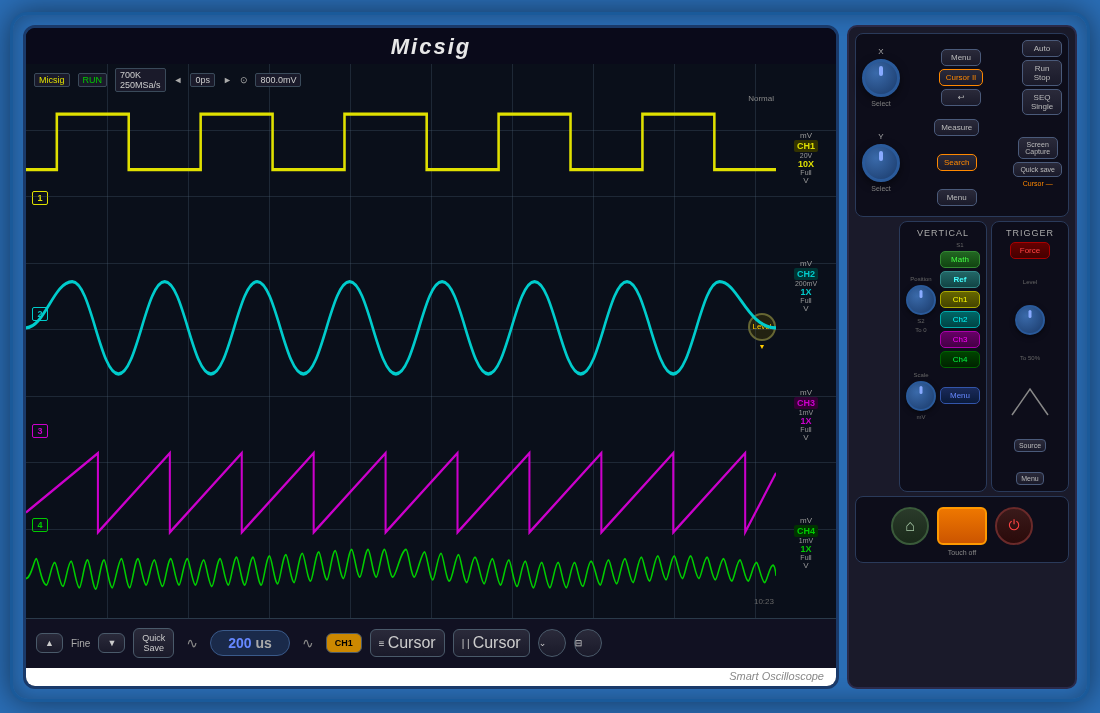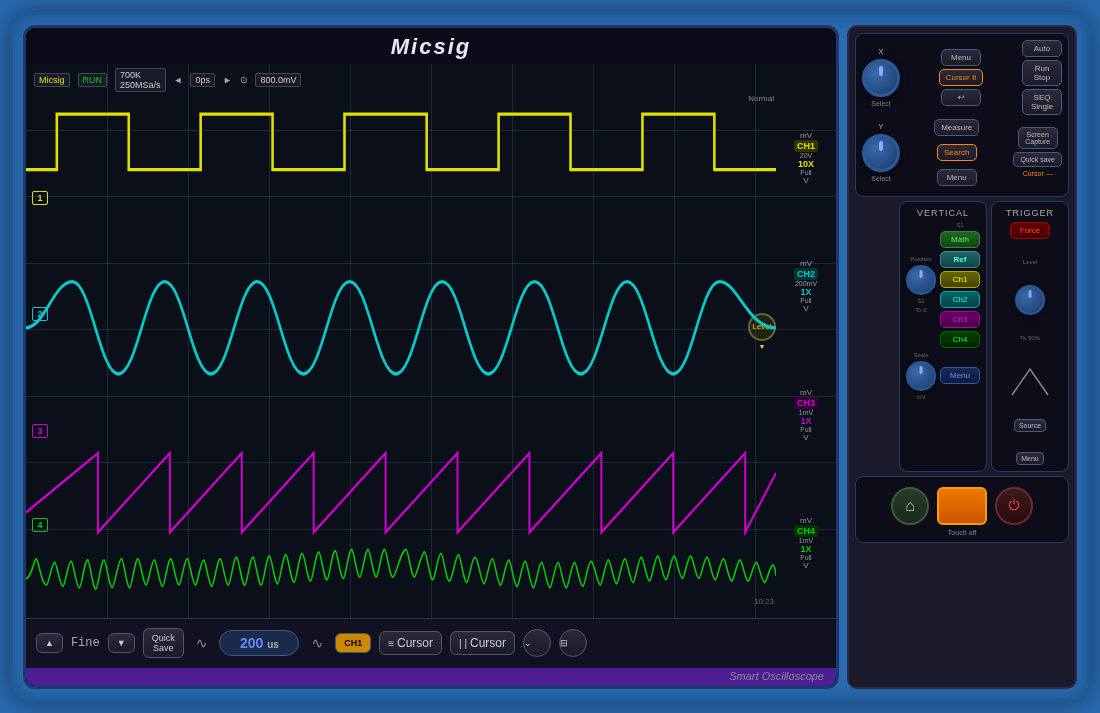--- a/index.html
+++ b/index.html
@@ -159,26 +159,26 @@
       background: #1a2a4a;
       border: 1px solid #3a5a8a;
       border-radius: 20px;
       color: #6688ff;
       font-size: 14px;
       font-weight: bold;
       padding: 4px 14px;
       min-width: 80px;
       text-align: center;
     }
-    .time-unit { color: #aaa; font-size: 10px; }
+    .time-unit { color: #aaa; font-size: 14px; }
     .branding-bottom {
       display: flex;
       justify-content: flex-end;
       align-items: flex-end;
-      background: #4c1d95;
+      background: #ffffff;
       padding: 2px 12px 4px 0;
       color: #888;
       font-size: 11px;
       font-style: italic;
     }
     
     .control-panel {
       width: 230px;
       background: #1a1a2a;
       border-radius: 10px;
@@ -381,21 +381,21 @@
     }
     .ch1-ind { color: #e0e000; border-color: #e0e000; top: 23%; }
     .ch2-ind { color: #00cccc; border-color: #00cccc; top: 44%; }
     .ch3-ind { color: #cc00cc; border-color: #cc00cc; top: 65%; }
     .ch4-ind { color: #00cc00; border-color: #00cc00; top: 82%; }
     .mV-label { color: #999; font-size: 8px; }
     .V-label { color: #999; font-size: 8px; }
     
     .cursor-label {
       color: #ccc;
-      font-size: 12px;
+      font-size: 16px;
     }
     .ctrl-btn-sm {
       background: linear-gradient(180deg, #2a2a3a, #1a1a2a);
       border: 1px solid #4a5a7a;
       border-radius: 4px;
       color: #bbb;
       font-size: 7px;
       padding: 2px 4px;
       cursor: pointer;
       text-align: center;
@@ -517,21 +517,21 @@
           <span class="ch-detail">1mV</span>
           <span class="ch-mult" style="color:#00cc00;">1X</span>
           <span class="ch-detail">Full</span>
           <span class="V-label">V</span>
         </div>
       </div>
     </div>
 
     <div class="bottom-toolbar">
       <button class="tb-btn">▲</button>
-      <span style="color:#aaa;font-size:12px;font-family:Liberation Mono, monospace;">Fine</span>
+      <span style="color:#aaa;font-size:10px;">Fine</span>
       <button class="tb-btn">▼</button>
       <button class="tb-btn">Quick<br>Save</button>
       <span style="color:#888;font-size:14px;margin:0 4px;">∿</span>
       <div class="time-display">
         <span>200</span>
         <span class="time-unit">us</span>
       </div>
       <span style="color:#888;font-size:14px;margin:0 4px;">∿</span>
       <button class="tb-btn" style="background:#cc8800;color:#000;font-weight:bold;">CH1</button>
       <button class="tb-btn" style="display:flex;align-items:center;gap:3px;">
@@ -575,21 +575,21 @@
         </div>
       </div>
       <div class="ctrl-row">
 
         <div class="ctrl-col">
           <span style="color:#aaa;font-size:8px;">Y</span>
           <div class="knob"></div>
           <span class="ctrl-label">Select</span>
         </div>
 
-        <div class="ctrl-col" style="flex:1;gap:8px;">
+        <div class="ctrl-col" style="flex:1;gap:18px;">
           <button class="ctrl-btn">Measure</button>
           <button class="ctrl-btn" style="color:#ff8800;border-color:#ff8800;">Search</button>
           <button class="ctrl-btn">Menu</button>
         </div>
 
         <div class="ctrl-col" style="gap:3px;">
           <button class="ctrl-btn" style="font-size:7px;">Screen<br>Capture</button>
           <button class="ctrl-btn" style="font-size:7px;">Quick save</button>
           <span style="color:#ff8800;font-size:7px;">Cursor —</span>
         </div>

